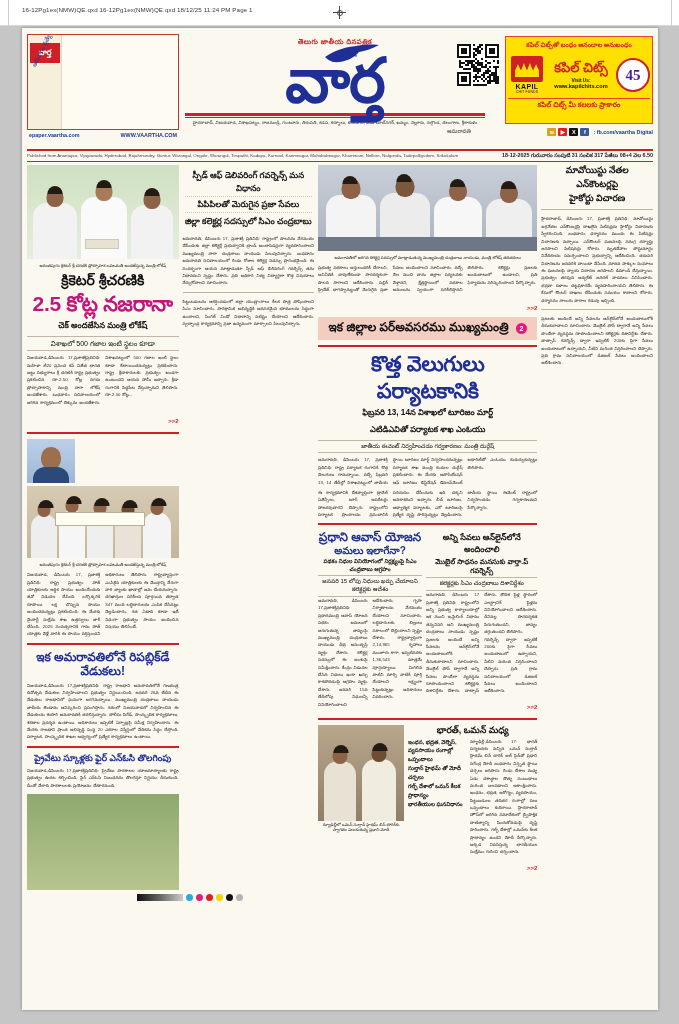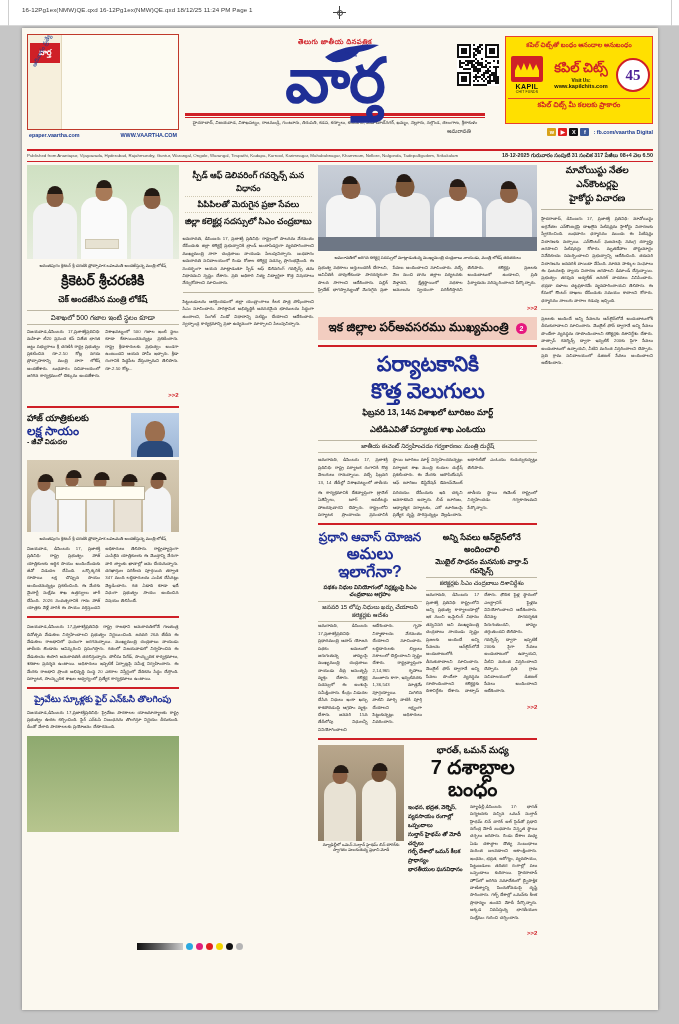--- a/index.html
+++ b/index.html
@@ -174,21 +174,21 @@
   .pp .head::after { content:""; position:absolute; left:1px; top:-2px; width:15px; height:8px;
     background:#241a14; border-radius:8px 8px 0 0;}
 
   .hl-pink   { color:#c0187a; font-weight:bold; text-align:center; }
   .hl-red    { color:#cf2027; font-weight:bold; text-align:center; }
   .hl-blue   { color:#1f2f96; font-weight:bold; text-align:center; }
   .hl-black  { color:#111; font-weight:bold; text-align:center; }
 
   .kicker { font-size:14px; color:#111; font-weight:bold; text-align:center; line-height:1.2; }
   .h-xl { font-size:21px; line-height:1.12; letter-spacing:-.3px; }
-  .h-lg { font-size:16px; line-height:1.15; }
+  .h-lg { font-size:10px; line-height:1.15; }
   .h-md { font-size:12px; line-height:1.2; }
   .h-sm { font-size:9px; line-height:1.25; }
   .deck { font-size:8.2px; color:#111; text-align:center; font-weight:bold; line-height:1.35; margin-top:2px; }
   .deck2 { font-size:7px; color:#111; text-align:center; line-height:1.3; margin-top:2px;
            border-top:1px solid #bdb7a4; border-bottom:1px solid #bdb7a4; padding:2px 0; }
 
   .body-text {
     font-size:4.3px; line-height:1.72; color:#2a2a2a; text-align:justify;
     letter-spacing:.05px; word-spacing:.4px;
   }
@@ -559,33 +559,29 @@
               </div>
             <div class="pp" style="left:104px;width:42px;height:54px;">
                 <div class="head"></div>
               </div>
             <div style="position:absolute;left:58px;bottom:10px;width:34px;height:10px;background:#e7e2d2;border:1px solid #cfc8b2;"></div>
           </div>
         </div>
         <div class="ph-caption">అనంతపురం క్రికెటర్ శ్రీ చరణికి ప్రోత్సాహక బహుమతి అందజేస్తున్న మంత్రి లోకేష్</div>
 
         <div class="kicker hl-black">క్రికెటర్ శ్రీచరణికి</div>
+        <div class="hl-pink h-xl">2.5 కోట్ల నజరానా</div>
         <div class="deck">చెక్ అందజేసిన మంత్రి లోకేష్</div>
         <div class="deck2">విశాఖలో 500 గజాల ఇంటి స్థలం కూడా</div>
         <div class="body-text cols2">విజయవాడ,డిసెంబరు 17,ప్రజాశక్తిప్రతినిధి: మహిళా టీ20 ప్రపంచ కప్ విజేత భారత జట్టు సభ్యురాలు శ్రీ చరణికి రాష్ట్ర ప్రభుత్వం ప్రకటించిన రూ.2.50 కోట్ల నగదు ప్రోత్సాహకాన్ని మంత్రి నారా లోకేష్ అందజేశారు. బుధవారం సచివాలయంలో జరిగిన కార్యక్రమంలో చెక్కును అందజేశారు. విశాఖపట్నంలో 500 గజాల ఇంటి స్థలం కూడా కేటాయించనున్నట్లు ప్రకటించారు. రాష్ట్ర క్రీడాకారులకు ప్రభుత్వం అండగా ఉంటుందని ఆయన హామీ ఇచ్చారు. క్రీడా రంగానికి పెద్దపీట వేస్తున్నామని తెలిపారు. రూ.2.50 కోట్ల...</div>
         <div style="text-align:right"><span class="jump">&gt;&gt;2</span></div>
 
         <div class="rule-thick"></div>
 
         <div style="display:flex;gap:3px;">
-          <div style="flex:1;">
-            <div class="hl-black h-sm" style="text-align:left">హాజ్ యాత్రికులకు</div>
-            <div class="hl-blue h-md" style="text-align:left">లక్ష సాయం</div>
-            <div style="font-size:7px;text-align:left;font-weight:bold;color:#111;">- జీవో విడుదల</div>
-          </div>
           <div class="mini-photo" style="width:48px;height:44px;background:linear-gradient(180deg,#bcd0e8,#9db6d6);position:relative;">
             <div class="face" style="left:14px;top:8px;width:20px;height:22px;"></div>
             <div class="torso" style="left:6px;bottom:0;width:36px;height:16px;background:#2b4a7a;"></div>
           </div>
         </div>
 
         <div class="photo" style="height:72px;background:linear-gradient(180deg,#d7cbb4,#c3b69c);position:relative;">
           <div class="pp" style="left:4px;width:26px;height:44px;background:#eee;">
               <div class="head" style="width:13px;height:15px;top:-12px;"></div>
             </div>
@@ -600,20 +596,21 @@
             </div>
           <div class="pp" style="left:116px;width:28px;height:46px;background:#f4f4f4;">
               <div class="head" style="width:13px;height:15px;top:-12px;"></div>
             </div>
           <div style="position:absolute;left:28px;top:26px;width:90px;height:14px;background:#fffdf2;border:1px solid #b9b09a;"></div>
         </div>
         <div class="ph-caption">అనంతపురం క్రికెటర్ శ్రీ చరణికి ప్రోత్సాహక బహుమతి అందజేస్తున్న మంత్రి లోకేష్</div>
         <div class="body-text cols2">విజయవాడ, డిసెంబరు 17, ప్రజాశక్తి ప్రతినిధి: రాష్ట్ర ప్రభుత్వం హాజ్ యాత్రికులకు ఆర్థిక సాయం అందించేందుకు జీవో విడుదల చేసింది. ఒక్కొక్కరికి రూపాయి లక్ష చొప్పున సాయం అందించనున్నట్లు ప్రకటించింది. ఈ మేరకు మైనార్టీ సంక్షేమ శాఖ ఉత్తర్వులు జారీ చేసింది. 2026 సంవత్సరానికి గాను హాజ్ యాత్రకు వెళ్లే వారికి ఈ సాయం వర్తిస్తుందని అధికారులు తెలిపారు. రాష్ట్రవ్యాప్తంగా ఎంపికైన యాత్రికులకు ఈ మొత్తాన్ని నేరుగా వారి బ్యాంకు ఖాతాల్లో జమ చేయనున్నారు. దరఖాస్తుల పరిశీలన పూర్తయిన తర్వాత 347 మంది లబ్ధిదారులను ఎంపిక చేసినట్లు వెల్లడించారు. గత ఏడాది కూడా ఇదే విధంగా ప్రభుత్వం సాయం అందించిన విషయం తెలిసిందే.</div>
 
         <div class="rule-thick"></div>
+        <div class="hl-blue h-md">ఇక అమరావతిలోనే రిపబ్లిక్‌డే వేడుకలు!</div>
         <div class="body-text">విజయవాడ,డిసెంబరు 17,ప్రజాశక్తిప్రతినిధి: రాష్ట్ర రాజధాని అమరావతిలోనే గణతంత్ర దినోత్సవ వేడుకలు నిర్వహించాలని ప్రభుత్వం నిర్ణయించింది. జనవరి 26వ తేదీన ఈ వేడుకలు రాజధానిలో ఘనంగా జరగనున్నాయి. ముఖ్యమంత్రి చంద్రబాబు నాయుడు జాతీయ జెండాను ఆవిష్కరించి ప్రసంగిస్తారు. గతంలో విజయవాడలో నిర్వహించిన ఈ వేడుకలను ఈసారి అమరావతికి తరలిస్తున్నారు. పోలీసు పెరేడ్, సాంస్కృతిక కార్యక్రమాలు, శకటాల ప్రదర్శన ఉంటాయి. అధికారులు ఇప్పటికే ఏర్పాట్లపై సమీక్ష నిర్వహించారు. ఈ మేరకు రాజధాని ప్రాంత అభివృద్ధి సంస్థ 20 ఎకరాల విస్తీర్ణంలో వేదికను సిద్ధం చేస్తోంది. పర్యాటక, సాంస్కృతిక శాఖల ఆధ్వర్యంలో ప్రత్యేక కార్యక్రమాలు ఉంటాయి.</div>
 
         <div class="rule-thick"></div>
         <div class="hl-blue h-sm">ప్రైవేటు స్కూళ్లకు ఫైర్ ఎన్ఓసి తొలగింపు</div>
         <div class="body-text">విజయవాడ,డిసెంబరు 17,ప్రజాశక్తిప్రతినిధి: ప్రైవేటు పాఠశాలల యాజమాన్యాలకు రాష్ట్ర ప్రభుత్వం ఊరట కల్పించింది. ఫైర్ ఎన్ఓసి నిబంధనను తొలగిస్తూ నిర్ణయం తీసుకుంది. దీంతో వేలాది పాఠశాలలకు ప్రయోజనం చేకూరనుంది.</div>
         <div class="photo" style="height:96px;background:linear-gradient(180deg,#8ea96f,#b7c58e);margin-top:2px;"></div>
       </div>
 
       <div class="col col-b">
         <div class="green-list">
@@ -648,22 +645,22 @@
         <div class="body-text cols3">ప్రభుత్వ పథకాలు అర్హులందరికీ చేరాలని, అవినీతికి తావులేకుండా పారదర్శకంగా పాలన సాగాలని ఆదేశించారు. పబ్లిక్ ప్రైవేట్ భాగస్వామ్యంతో మెరుగైన ప్రజా సేవలు అందించాలని సూచించారు. వచ్చే నెల నుంచి తాను జిల్లాల పర్యటనకు వెళ్తానని, క్షేత్రస్థాయిలో పథకాల అమలును స్వయంగా పరిశీలిస్తానని తెలిపారు. కలెక్టర్లు ప్రజలకు అందుబాటులో ఉండాలని, ప్రతి ఫిర్యాదును పరిష్కరించాలని పేర్కొన్నారు.</div>
         <div style="text-align:right"><span class="jump">&gt;&gt;2</span></div>
 
         <div class="pink-band">
           <span>ఇక జిల్లాల పర్అవసరము ముఖ్యమంత్రి</span>
           <span class="page-badge">2</span>
         </div>
 
         <div class="rule-thick"></div>
 
+        <div class="hl-blue h-xl">కొత్త వెలుగులు</div>
         <div class="hl-blue h-xl">పర్యాటకానికి</div>
-        <div class="hl-blue h-xl">కొత్త వెలుగులు</div>
         <div class="deck">ఫిబ్రవరి 13, 14న విశాఖలో టూరిజం మార్ట్</div>
         <div class="deck">ఎటిడిఎవితో పర్యాటక శాఖ ఎంఓయు</div>
         <div class="deck2" style="font-size:6px">జాతీయ ఈవెంట్ నిర్వహించడం గర్వకారణం: మంత్రి దుర్గేష్</div>
         <div class="body-text cols3">అమరావతి, డిసెంబరు 17, ప్రజాశక్తి ప్రతినిధి: రాష్ట్ర పర్యాటక రంగానికి కొత్త వెలుగులు రానున్నాయి. వచ్చే ఫిబ్రవరి 13, 14 తేదీల్లో విశాఖపట్నంలో జాతీయ స్థాయి టూరిజం మార్ట్ నిర్వహించనున్నట్లు పర్యాటక శాఖ మంత్రి కందుల దుర్గేష్ ప్రకటించారు. ఈ మేరకు అసోసియేషన్ ఆఫ్ టూరిజం డెస్టినేషన్ డెవలప్‌మెంట్ అథారిటీతో ఎంఓయు కుదుర్చుకున్నట్లు తెలిపారు.</div>
         <div class="body-text cols3">ఈ కార్యక్రమానికి దేశవ్యాప్తంగా ట్రావెల్ ఏజెన్సీలు, టూర్ ఆపరేటర్లు హాజరవుతారని చెప్పారు. రాష్ట్రంలోని పర్యాటక ప్రాంతాలను ప్రపంచానికి పరిచయం చేసేందుకు ఇది చక్కని అవకాశమని అన్నారు. బీచ్ టూరిజం, ఆధ్యాత్మిక పర్యాటకం, ఎకో టూరిజంపై ప్రత్యేక దృష్టి సారిస్తున్నట్లు వెల్లడించారు. జాతీయ స్థాయి ఈవెంట్ రాష్ట్రంలో నిర్వహించడం గర్వకారణమని పేర్కొన్నారు.</div>
 
         <div class="rule-thick"></div>
 
         <div style="display:flex;gap:4px;">
           <div style="width:104px;">
@@ -692,21 +689,20 @@
                   <div class="head" style="width:15px;height:17px;top:-14px;"></div>
                 </div>
               <div class="pp" style="left:44px;width:34px;height:62px;background:#f1ece0;">
                   <div class="head" style="width:15px;height:17px;top:-14px;background:#6f4d33;"></div>
                 </div>
             </div>
             <div class="ph-caption">న్యూఢిల్లీలో ఒమన్ సుల్తాన్ హైథమ్ బిన్ తారిక్‌కు స్వాగతం పలుకుతున్న ప్రధాని మోదీ</div>
           </div>
           <div style="flex:1;">
             <div class="kicker" style="font-size:9px">భారత్, ఒమన్ మధ్య</div>
-            <div class="hl-black" style="font-size:20px;line-height:1.12">7 దశాబ్దాల బంధం</div>
             <div style="display:flex;gap:4px;margin-top:2px;">
               <div style="width:58px;font-size:5.6px;line-height:1.6;font-weight:bold;color:#111;white-space:pre-line;">ఇంధన, భద్రత, వెల్నెస్,
 వ్యవసాయం రంగాల్లో ఒప్పందాలు
 సుల్తాన్ హైథమ్ తో మోదీ చర్చలు
 గల్ఫ్ దేశాలో ఒమన్ కీలక ప్రాధాన్యం
 భారతీయుల ఘనవిధానం</div>
               <div class="body-text" style="flex:1">న్యూఢిల్లీ,డిసెంబరు 17: భారత్ పర్యటనకు వచ్చిన ఒమన్ సుల్తాన్ హైథమ్ బిన్ తారిక్ అల్ సైద్‌తో ప్రధాని నరేంద్ర మోదీ బుధవారం విస్తృత స్థాయి చర్చలు జరిపారు. రెండు దేశాల మధ్య ఏడు దశాబ్దాల దౌత్య సంబంధాలు మరింత బలపడాలని ఆకాంక్షించారు. ఇంధనం, భద్రత, ఆరోగ్యం, వ్యవసాయం, పెట్టుబడులు తదితర రంగాల్లో పలు ఒప్పందాలు కుదిరాయి. హైదరాబాద్ హౌస్‌లో జరిగిన సమావేశంలో ద్వైపాక్షిక వాణిజ్యాన్ని పెంచుకోవడంపై దృష్టి సారించారు. గల్ఫ్ దేశాల్లో ఒమన్‌కు కీలక ప్రాధాన్యం ఉందని మోదీ పేర్కొన్నారు. అక్కడ నివసిస్తున్న భారతీయుల సంక్షేమం గురించి చర్చించారు.</div>
             </div>
             <div style="text-align:right"><span class="jump">&gt;&gt;2</span></div>
           </div>

